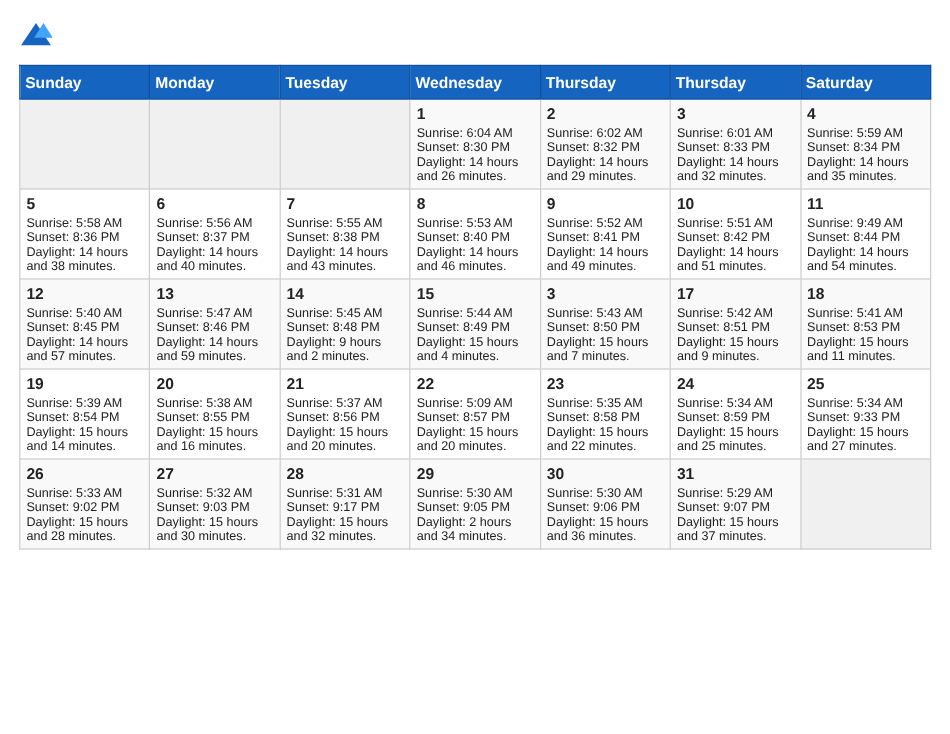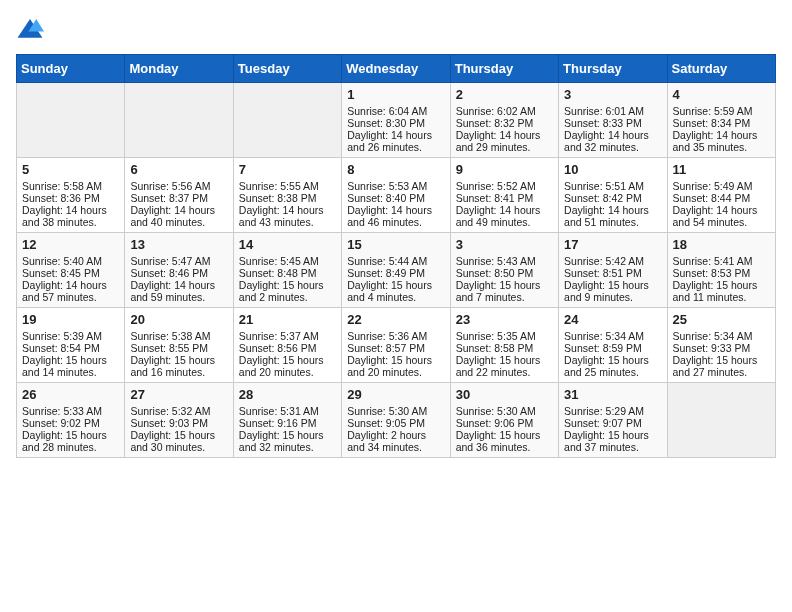--- a/index.html
+++ b/index.html
@@ -186,21 +186,21 @@
           <div>Daylight: 14 hours and 49 minutes.</div>
         </td>
         <td>
           <span class="day-num">10</span>
           <div>Sunrise: 5:51 AM</div>
           <div>Sunset: 8:42 PM</div>
           <div>Daylight: 14 hours and 51 minutes.</div>
         </td>
         <td>
           <span class="day-num">11</span>
-          <div>Sunrise: 5:49 AM</div>
+          <div>Sunrise: 9:49 AM</div>
           <div>Sunset: 8:44 PM</div>
           <div>Daylight: 14 hours and 54 minutes.</div>
         </td>
       </tr>
       <tr>
         <td>
           <span class="day-num">12</span>
           <div>Sunrise: 5:40 AM</div>
           <div>Sunset: 8:45 PM</div>
           <div>Daylight: 14 hours and 57 minutes.</div>
@@ -208,21 +208,21 @@
         <td>
           <span class="day-num">13</span>
           <div>Sunrise: 5:47 AM</div>
           <div>Sunset: 8:46 PM</div>
           <div>Daylight: 14 hours and 59 minutes.</div>
         </td>
         <td>
           <span class="day-num">14</span>
           <div>Sunrise: 5:45 AM</div>
           <div>Sunset: 8:48 PM</div>
-          <div>Daylight: 15 hours and 2 minutes.</div>
+          <div>Daylight: 9 hours and 2 minutes.</div>
         </td>
         <td>
           <span class="day-num">15</span>
           <div>Sunrise: 5:44 AM</div>
           <div>Sunset: 8:49 PM</div>
           <div>Daylight: 15 hours and 4 minutes.</div>
         </td>
         <td>
           <span class="day-num">3</span>
           <div>Sunrise: 5:43 AM</div>
@@ -256,21 +256,21 @@
           <div>Daylight: 15 hours and 16 minutes.</div>
         </td>
         <td>
           <span class="day-num">21</span>
           <div>Sunrise: 5:37 AM</div>
           <div>Sunset: 8:56 PM</div>
           <div>Daylight: 15 hours and 20 minutes.</div>
         </td>
         <td>
           <span class="day-num">22</span>
-          <div>Sunrise: 5:36 AM</div>
+          <div>Sunrise: 5:09 AM</div>
           <div>Sunset: 8:57 PM</div>
           <div>Daylight: 15 hours and 20 minutes.</div>
         </td>
         <td>
           <span class="day-num">23</span>
           <div>Sunrise: 5:35 AM</div>
           <div>Sunset: 8:58 PM</div>
           <div>Daylight: 15 hours and 22 minutes.</div>
         </td>
         <td>
@@ -295,21 +295,21 @@
         </td>
         <td>
           <span class="day-num">27</span>
           <div>Sunrise: 5:32 AM</div>
           <div>Sunset: 9:03 PM</div>
           <div>Daylight: 15 hours and 30 minutes.</div>
         </td>
         <td>
           <span class="day-num">28</span>
           <div>Sunrise: 5:31 AM</div>
-          <div>Sunset: 9:16 PM</div>
+          <div>Sunset: 9:17 PM</div>
           <div>Daylight: 15 hours and 32 minutes.</div>
         </td>
         <td>
           <span class="day-num">29</span>
           <div>Sunrise: 5:30 AM</div>
           <div>Sunset: 9:05 PM</div>
           <div>Daylight: 2 hours and 34 minutes.</div>
         </td>
         <td>
           <span class="day-num">30</span>

